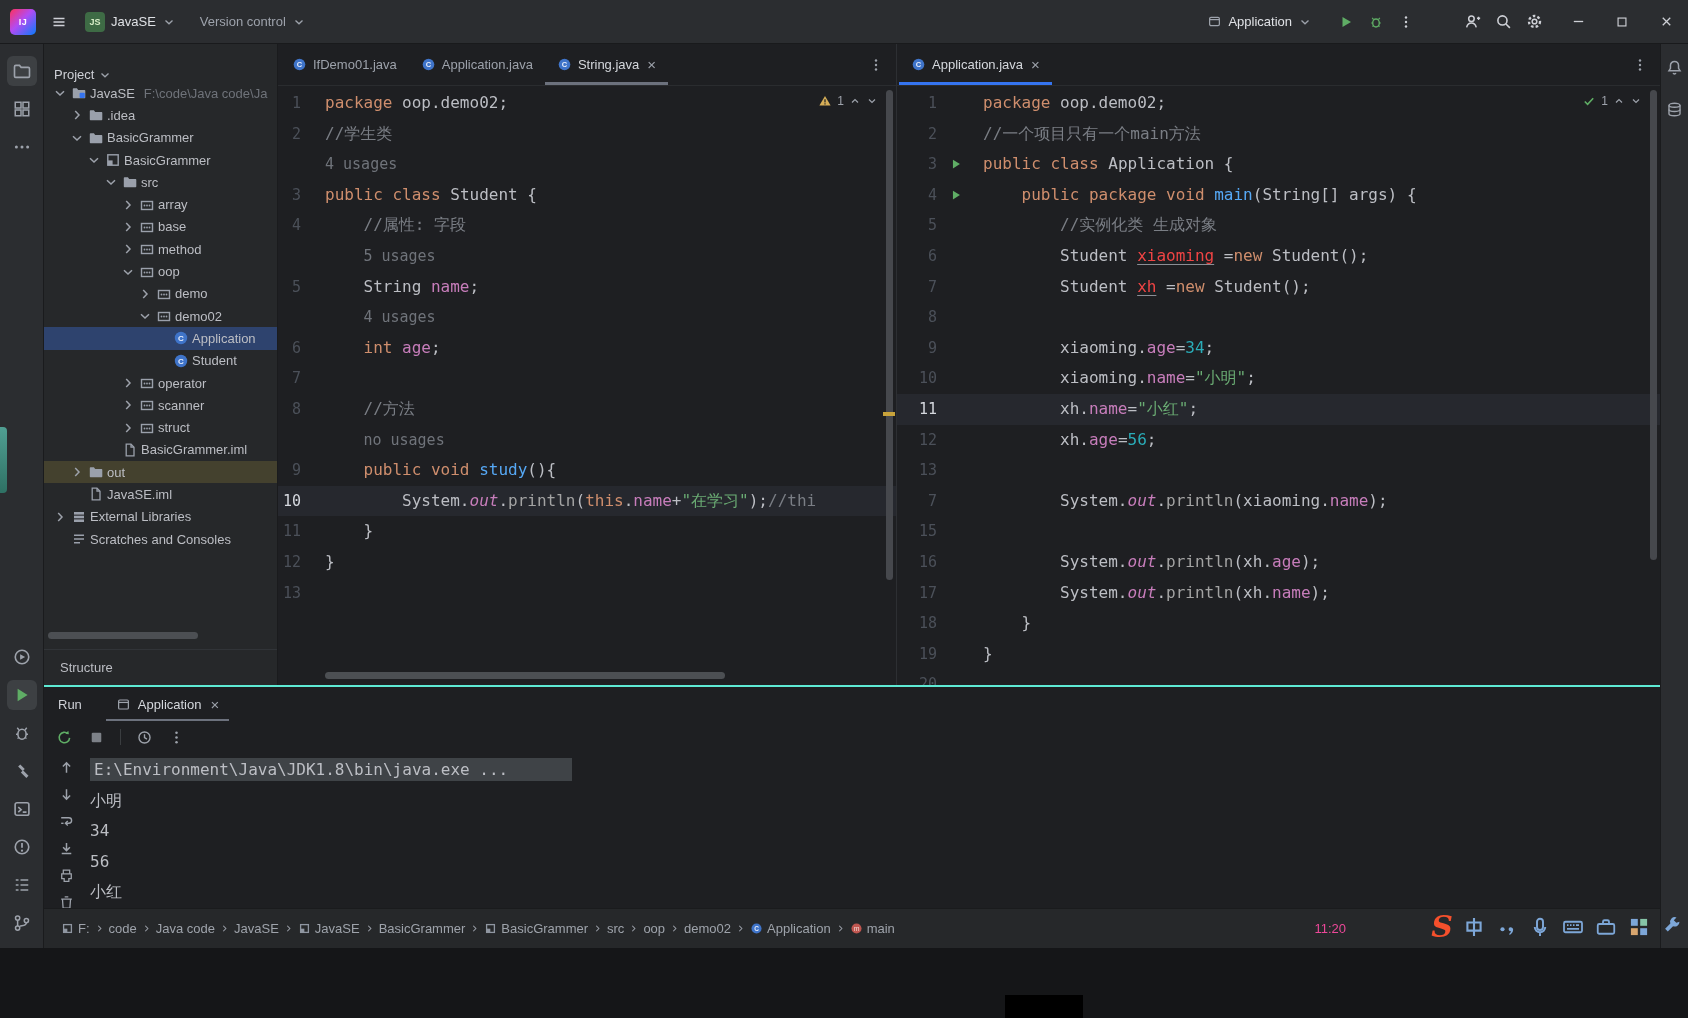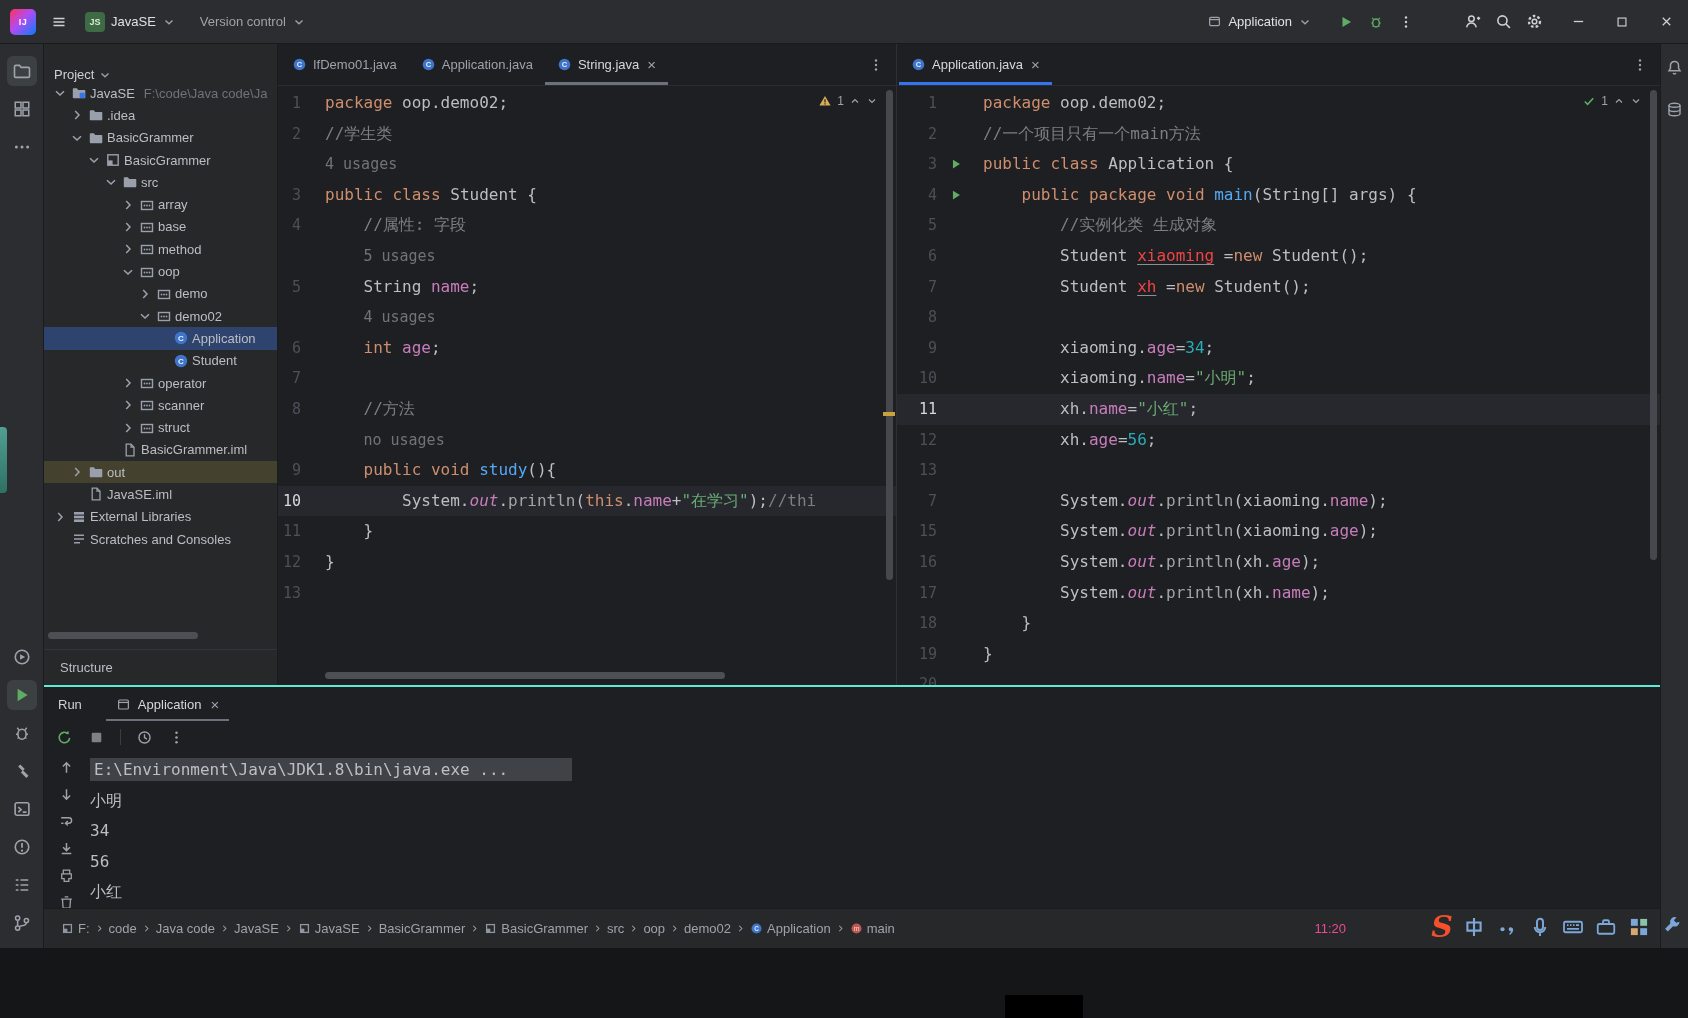--- a/index.html
+++ b/index.html
@@ -756,21 +756,21 @@
               <div class="row"><span class="gr"><span class="num">5</span><span class="gic"></span></span><span class="codetext"><span class="tk-d">        </span><span class="tk-cm">//实例化类 生成对象</span></span></div>
               <div class="row"><span class="gr"><span class="num">6</span><span class="gic"></span></span><span class="codetext"><span class="tk-d">        Student </span><span class="tk-und">xiaoming</span><span class="tk-d"> =</span><span class="tk-kw">new</span><span class="tk-d"> Student();</span></span></div>
               <div class="row"><span class="gr"><span class="num">7</span><span class="gic"></span></span><span class="codetext"><span class="tk-d">        Student </span><span class="tk-und">xh</span><span class="tk-d"> =</span><span class="tk-kw">new</span><span class="tk-d"> Student();</span></span></div>
               <div class="row"><span class="gr"><span class="num">8</span><span class="gic"></span></span><span class="codetext"></span></div>
               <div class="row"><span class="gr"><span class="num">9</span><span class="gic"></span></span><span class="codetext"><span class="tk-d">        xiaoming.</span><span class="tk-fld">age</span><span class="tk-d">=</span><span class="tk-num">34</span><span class="tk-d">;</span></span></div>
               <div class="row"><span class="gr"><span class="num">10</span><span class="gic"></span></span><span class="codetext"><span class="tk-d">        xiaoming.</span><span class="tk-fld">name</span><span class="tk-d">=</span><span class="tk-str">"小明"</span><span class="tk-d">;</span></span></div>
               <div class="row hl"><span class="gr"><span class="num">11</span><span class="gic"></span></span><span class="codetext"><span class="tk-d">        xh.</span><span class="tk-fld">name</span><span class="tk-d">=</span><span class="tk-str">"小红"</span><span class="tk-d">;</span></span></div>
               <div class="row"><span class="gr"><span class="num">12</span><span class="gic"></span></span><span class="codetext"><span class="tk-d">        xh.</span><span class="tk-fld">age</span><span class="tk-d">=</span><span class="tk-num">56</span><span class="tk-d">;</span></span></div>
               <div class="row"><span class="gr"><span class="num">13</span><span class="gic"></span></span><span class="codetext"></span></div>
               <div class="row"><span class="gr"><span class="num">7</span><span class="gic"></span></span><span class="codetext"><span class="tk-d">        System.</span><span class="tk-sfld">out</span><span class="tk-d">.</span><span class="tk-mcall">println</span><span class="tk-d">(xiaoming.</span><span class="tk-fld">name</span><span class="tk-d">);</span></span></div>
-              <div class="row"><span class="gr"><span class="num">15</span><span class="gic"></span></span><span class="codetext"><span class="tk-d">        System.</span><span class="tk-sfld">out</span><span class="tk-d">.</span><span class="tk-mcall">println</span><span class="tk-d">(xiaoming.</span><span class="tk-fld">age</span><span class="tk-d">);</span></span></div>
+              <div class="row"><span class="gr"><span class="num">15</span><span class="gic"></span></span></div>
               <div class="row"><span class="gr"><span class="num">16</span><span class="gic"></span></span><span class="codetext"><span class="tk-d">        System.</span><span class="tk-sfld">out</span><span class="tk-d">.</span><span class="tk-mcall">println</span><span class="tk-d">(xh.</span><span class="tk-fld">age</span><span class="tk-d">);</span></span></div>
               <div class="row"><span class="gr"><span class="num">17</span><span class="gic"></span></span><span class="codetext"><span class="tk-d">        System.</span><span class="tk-sfld">out</span><span class="tk-d">.</span><span class="tk-mcall">println</span><span class="tk-d">(xh.</span><span class="tk-fld">name</span><span class="tk-d">);</span></span></div>
               <div class="row"><span class="gr"><span class="num">18</span><span class="gic"></span></span><span class="codetext"><span class="tk-d">    }</span></span></div>
               <div class="row"><span class="gr"><span class="num">19</span><span class="gic"></span></span><span class="codetext"><span class="tk-d">}</span></span></div>
               <div class="row"><span class="gr"><span class="num">20</span><span class="gic"></span></span><span class="codetext"></span></div>
             </div>
           <div class="vscroll" style="right:3px;top:46px;height:470px"></div>
         </div>
       </div>
 

